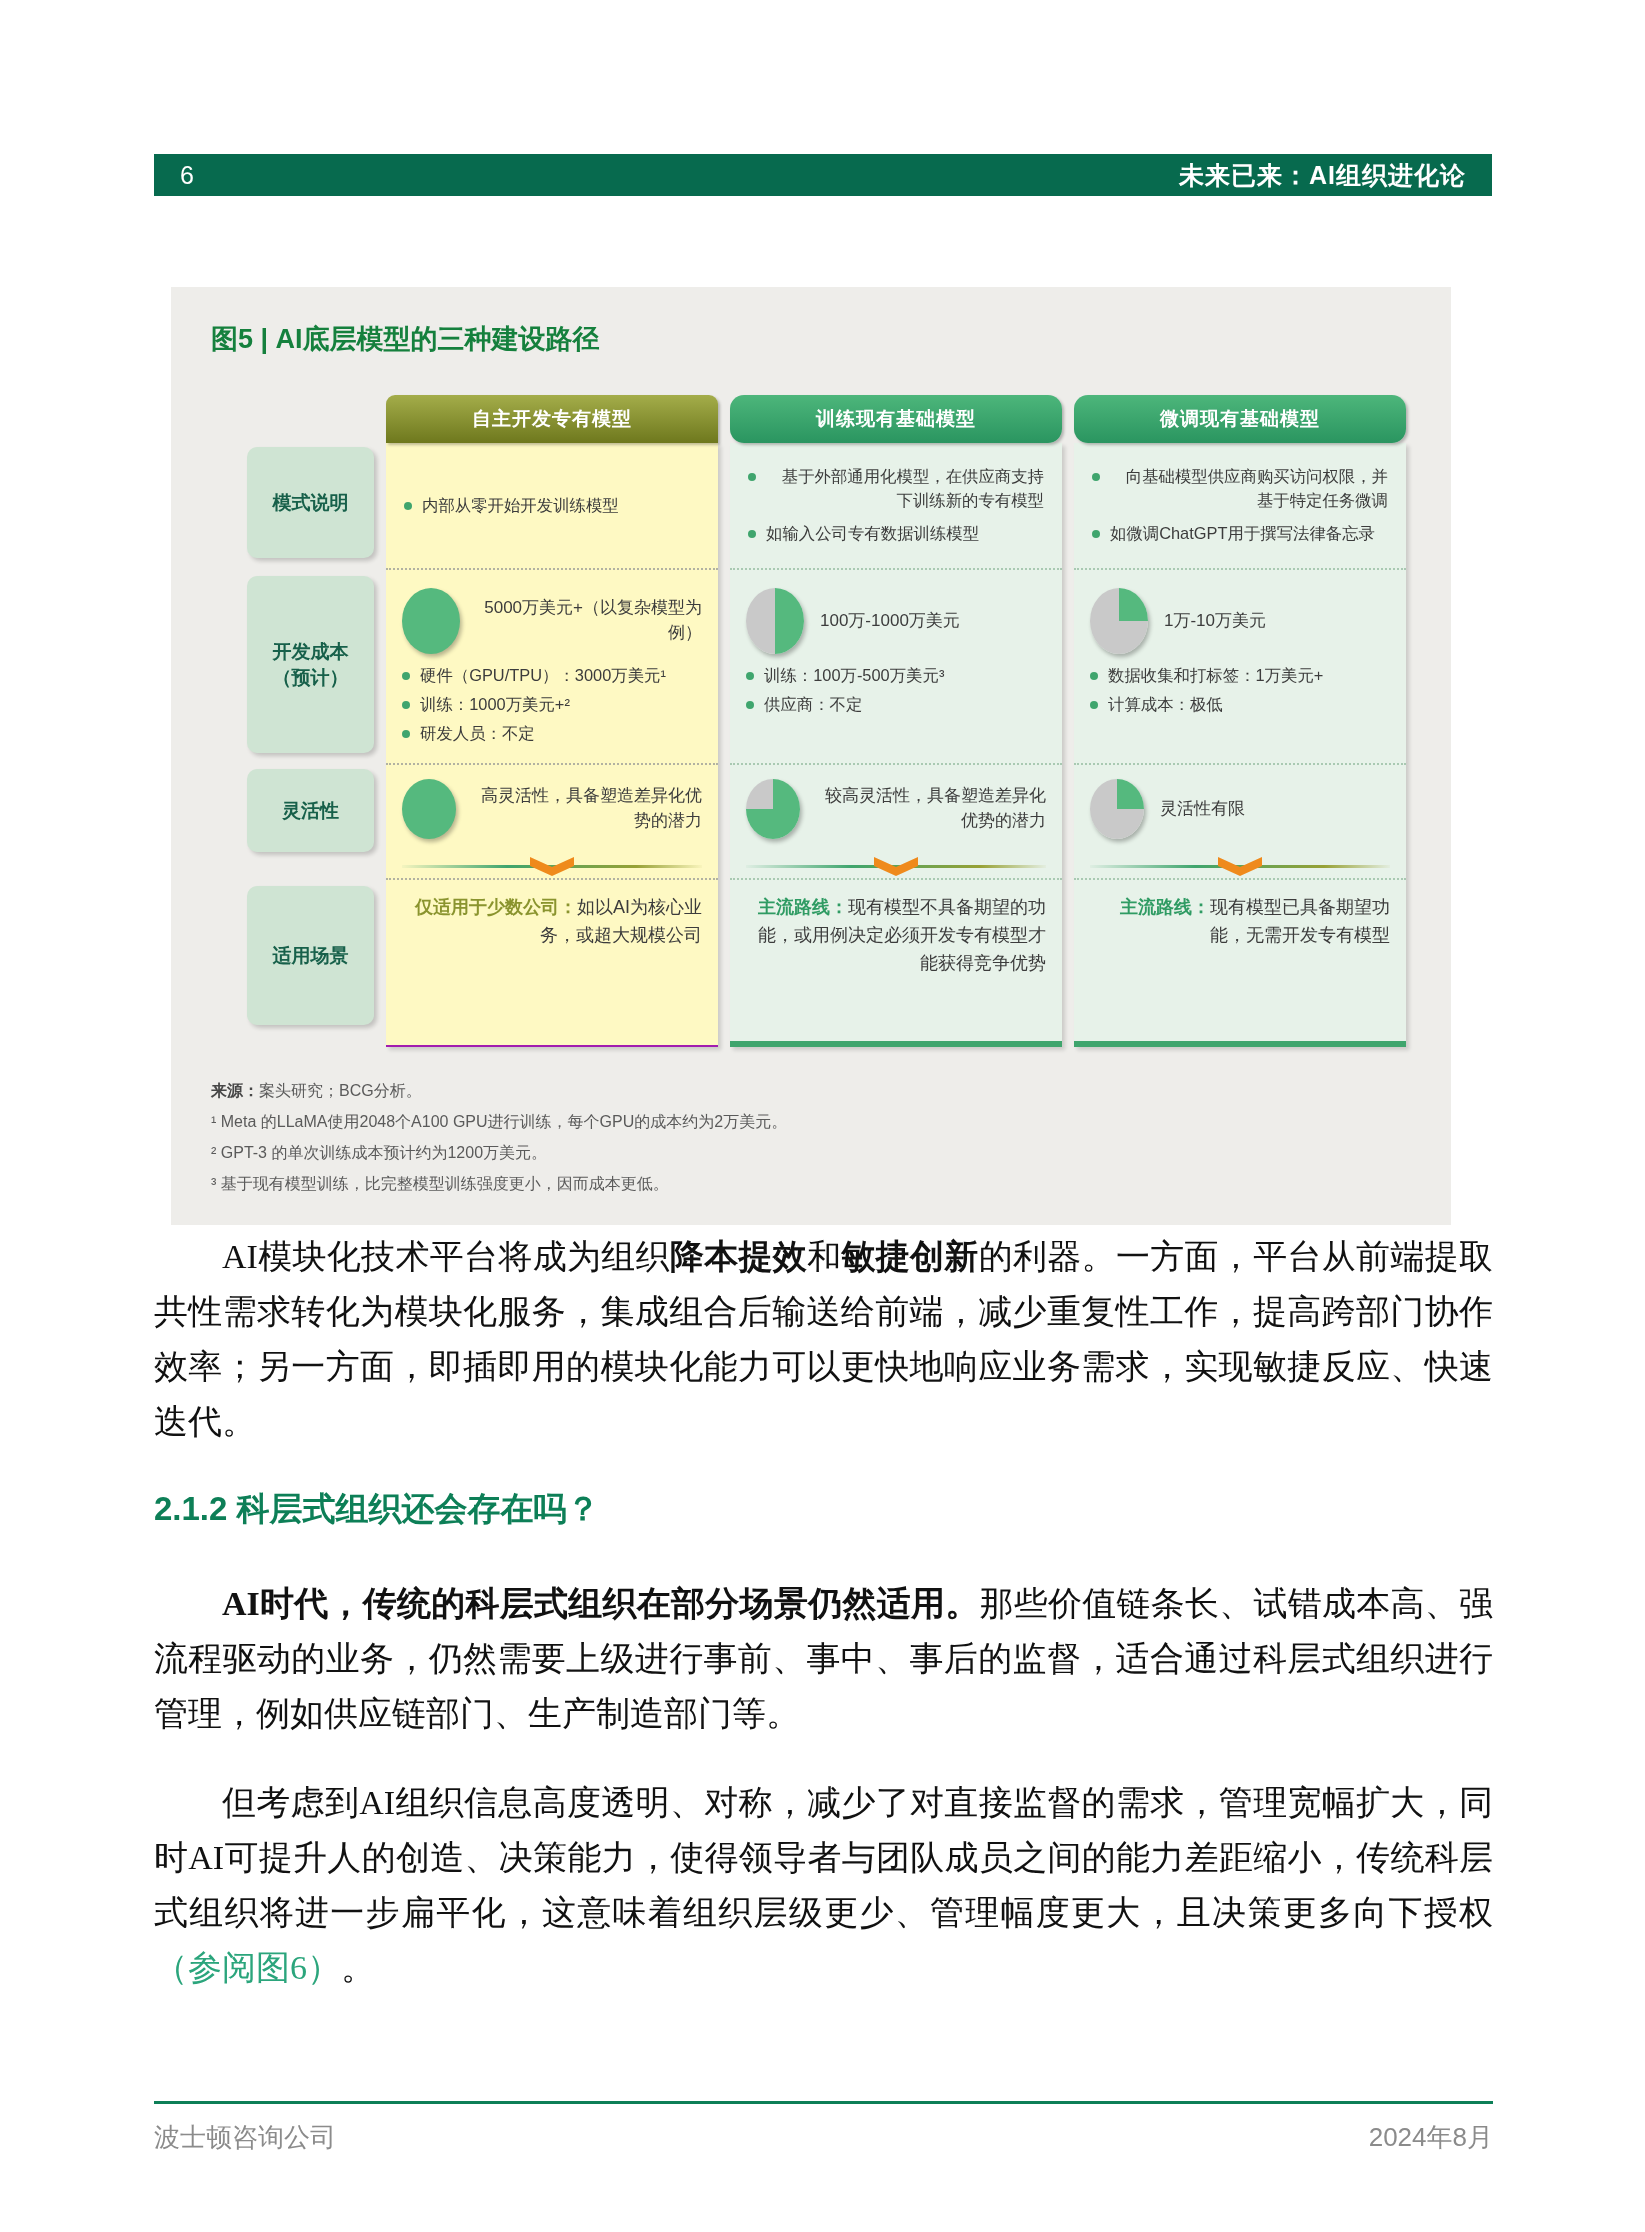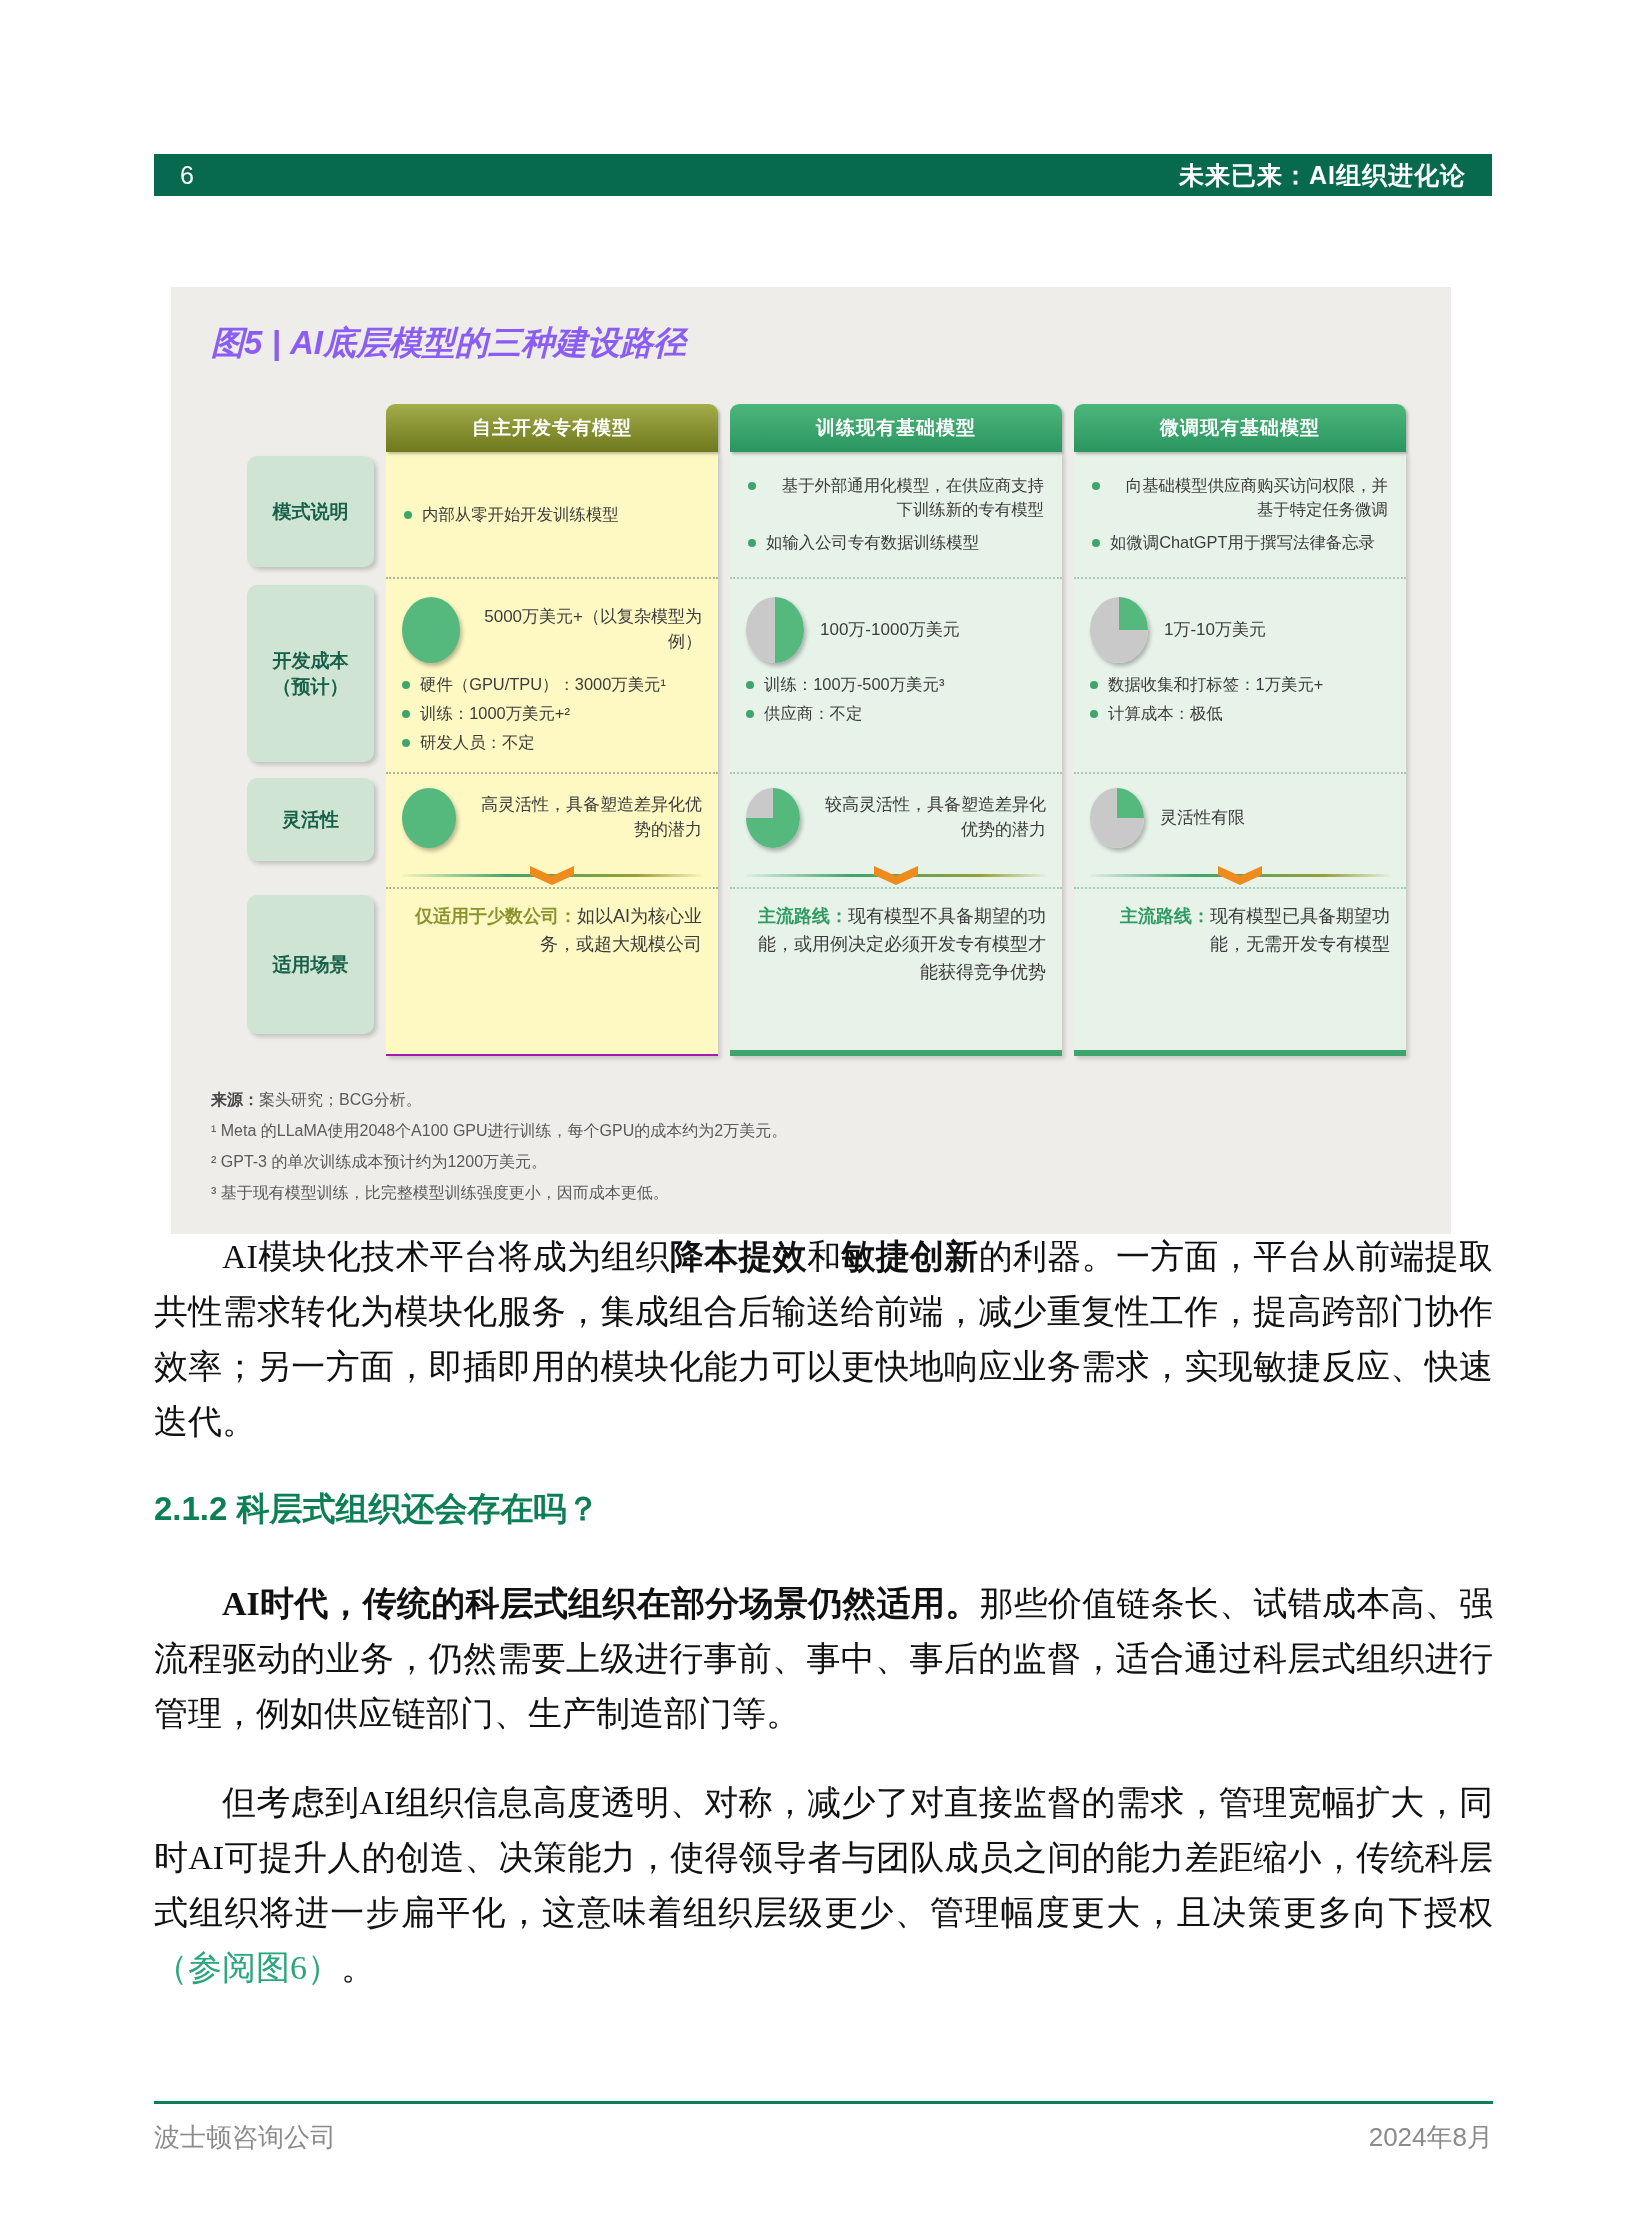--- a/index.html
+++ b/index.html
@@ -15,21 +15,21 @@
     align-items:center;padding:0 26px;box-sizing:border-box;
   }
   .topbar .pn{font-size:25px;}
   .topbar .doc-title{font-size:25px;font-weight:bold;letter-spacing:1px;}
 
   
   .figure-panel{
     position:absolute;left:171px;top:287px;width:1280px;background:#eeedea;
     box-sizing:border-box;padding:34px 40px 26px;
   }
-  .figure-title{color:#8b5cf6;font-size:33px;font-weight:bold;margin-bottom:38px;font-style:italic;}
+  .figure-title{color:#15803d;font-size:27px;font-weight:bold;margin-bottom:38px;}
 
   .fig-table{display:flex;margin-left:36px;}
   .rowhead-col{width:127px;margin-right:12px;display:flex;flex-direction:column;flex-shrink:0;}
   .rh-spacer{height:48px;}
   .rh-slot{display:flex;}
   .slot-mode{height:125px;}
   .slot-cost{height:195px;}
   .slot-flex{height:115px;}
   .slot-scen{height:169px;}
   .rh-box{
@@ -46,21 +46,21 @@
 
   .fig-col{width:332px;display:flex;flex-direction:column;margin-right:12px;flex-shrink:0;}
   .fig-col:last-child{margin-right:0;}
   .col-header{
     height:48px;border-radius:9px 9px 0 0;color:#fff;font-weight:bold;font-size:19px;
     display:flex;align-items:center;justify-content:center;
     box-shadow:2px 2px 3px rgba(0,0,0,0.25);position:relative;z-index:1;
     letter-spacing:1px;
   }
   .theme-olive .col-header{background:linear-gradient(#a4ad4a,#6e781d);}
-  .theme-green .col-header{background:linear-gradient(#4db67b,#2a9560);}
+  .theme-green .col-header{background:linear-gradient(#4db67b,#2a9560);border-radius:14px;}
   .col-body{flex:1;display:flex;flex-direction:column;box-shadow:3px 3px 4px rgba(0,0,0,0.15);text-align:right;}
   .theme-olive .col-body{background:#fef9c3;border-bottom:2px solid #a21caf;}
   .theme-green .col-body{background:#e7f2e9;border-bottom:6px solid #3fa56d;}
 
   .sec{box-sizing:border-box;}
   .sec-mode{height:125px;padding:10px 18px;display:flex;flex-direction:column;justify-content:center;}
   .sec-cost{height:195px;padding:12px 16px 0;border-top:2px dotted #b2b2a2;}
   .sec-flex{height:115px;padding:8px 16px 0;border-top:2px dotted #b2b2a2;display:flex;flex-direction:column;}
   .sec-scen{height:163px;padding:14px 16px;border-top:2px dotted #b2b2a2;}
   .theme-green .sec-cost,.theme-green .sec-flex,.theme-green .sec-scen{border-top-color:#a9c9b2;}

